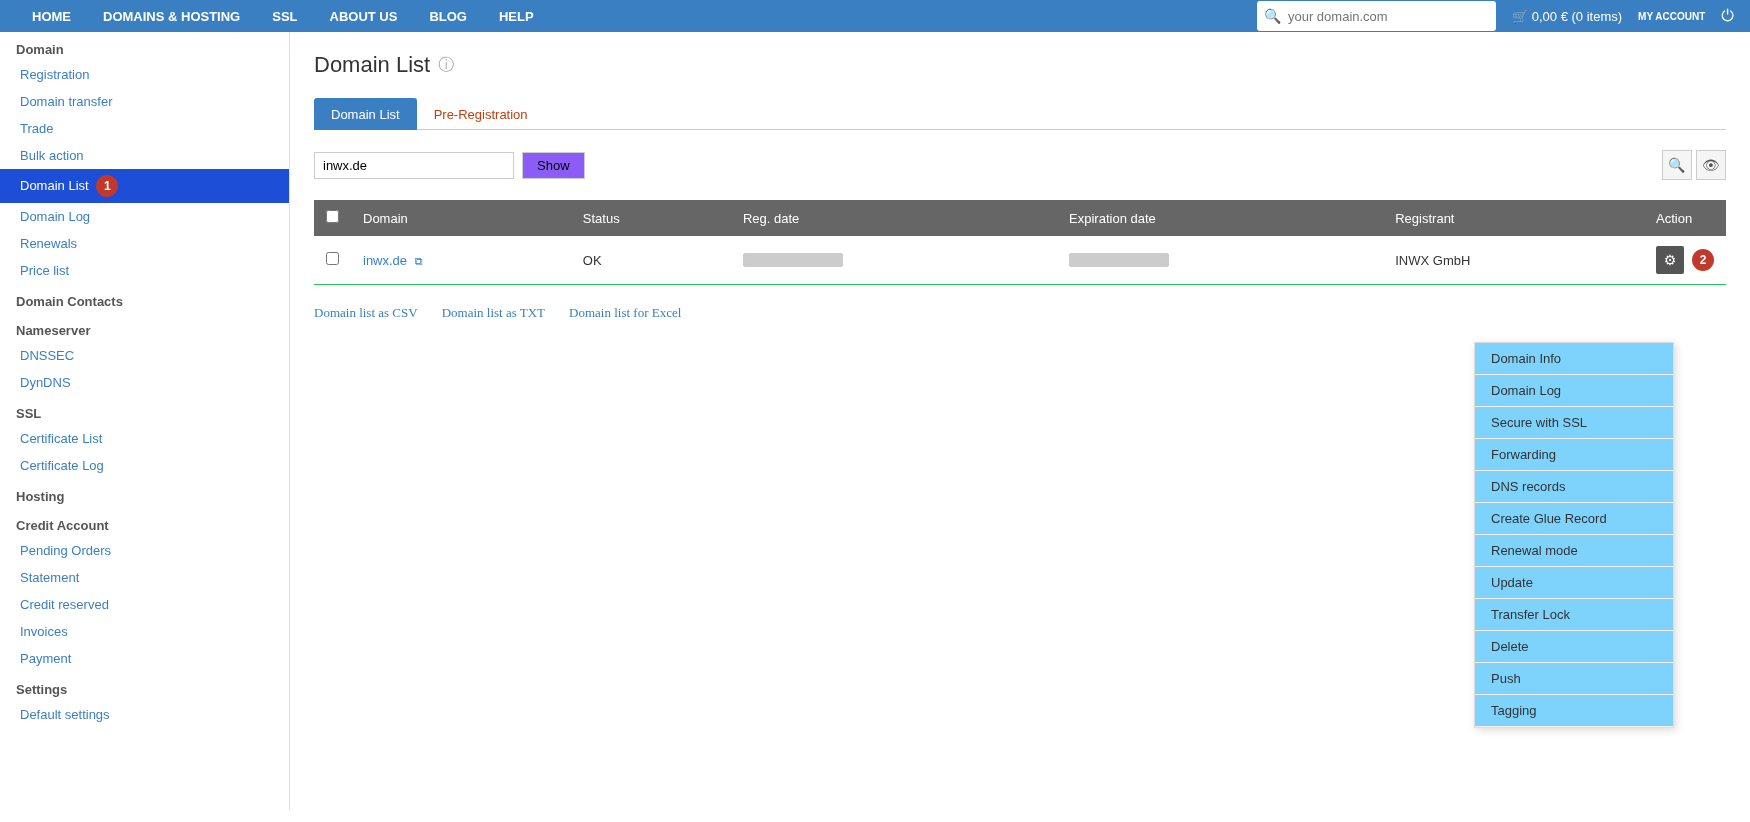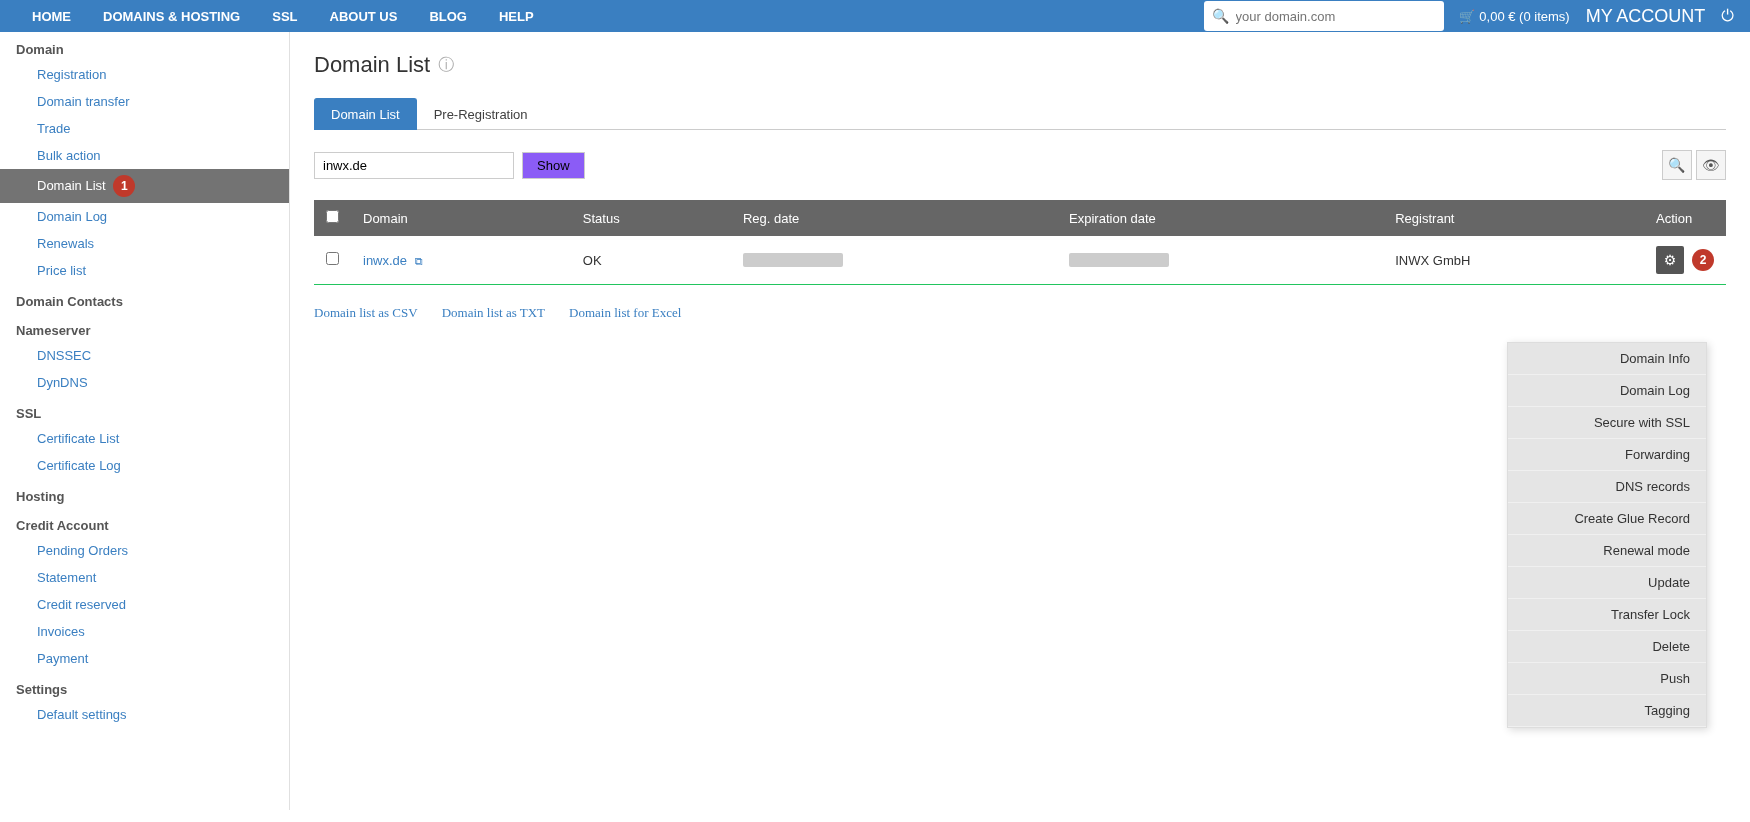--- a/index.html
+++ b/index.html
@@ -51,22 +51,22 @@
       margin-left: 16px;
     }
     .nav-cart {
       color: #fff;
       font-size: 13px;
       white-space: nowrap;
       cursor: pointer;
     }
     .nav-account {
       color: #fff;
-      font-size: 18px;
-      font-weight: normal;
+      font-size: 10px;
+      font-weight: bold;
       cursor: pointer;
     }
     .nav-power {
       color: #fff;
       font-size: 16px;
       cursor: pointer;
     }
 
     
     #layout {
@@ -85,28 +85,28 @@
       padding-bottom: 20px;
     }
     .sidebar-section-title {
       font-size: 13px;
       font-weight: bold;
       color: #555;
       padding: 10px 16px 4px 16px;
     }
     .sidebar-item {
       display: block;
-      padding: 6px 16px 6px 37px;
+      padding: 6px 16px 6px 20px;
       color: #3a7fc1;
       cursor: pointer;
       font-size: 13px;
       text-decoration: none;
     }
     .sidebar-item.active {
-      background: #737373;
+      background: #1d4ed8;
       color: #fff;
     }
 
     
     #main {
       flex: 1;
       overflow-y: auto;
       padding: 20px 24px;
       background: #fff;
     }
@@ -130,21 +130,21 @@
       border-bottom: 1px solid #ccc;
       margin-bottom: 20px;
     }
     .tab {
       padding: 8px 16px;
       cursor: pointer;
       font-size: 13px;
       border: 1px solid transparent;
       border-bottom: none;
       margin-bottom: -1px;
-      color: #404040;
+      color: #c2410c;
     }
     .tab.active {
       background: #3a7fc1;
       color: #fff;
       border-color: #3a7fc1;
       border-radius: 3px 3px 0 0;
     }
 
     
     .domain-search-bar {
@@ -230,28 +230,27 @@
       display: flex;
       align-items: center;
       justify-content: center;
       border-radius: 2px;
       position: relative;
     }
 
     
     .dropdown-menu {
       position: absolute;
-      right: 43px;
+      right: 76px;
       top: 310px;
-      background: #e5e5e5;
+      background: #7dd3fc;
       border: 1px solid #ddd;
       box-shadow: 2px 2px 8px rgba(0,0,0,0.15);
       z-index: 100;
       min-width: 200px;
-      text-align: right;
     }
     .dropdown-item {
       padding: 8px 16px;
       cursor: pointer;
       font-size: 13px;
       color: #333;
       border-bottom: 1px solid #f0f0f0;
     }
     .dropdown-item.highlighted-box {
       outline: 2px solid #c0392b;

